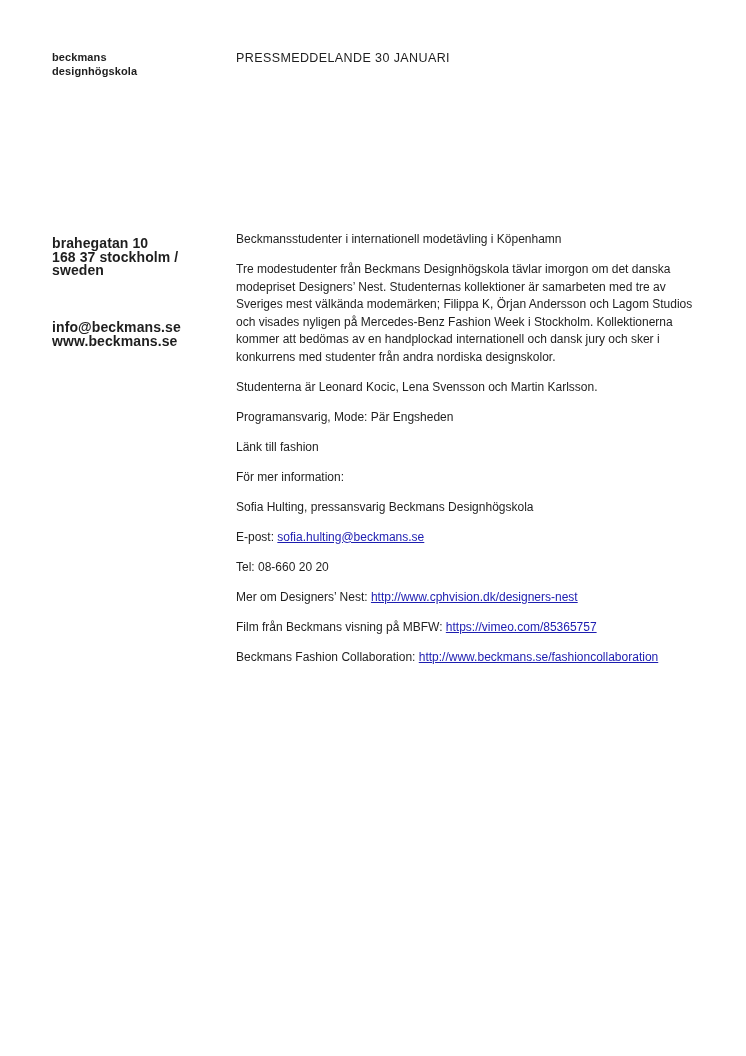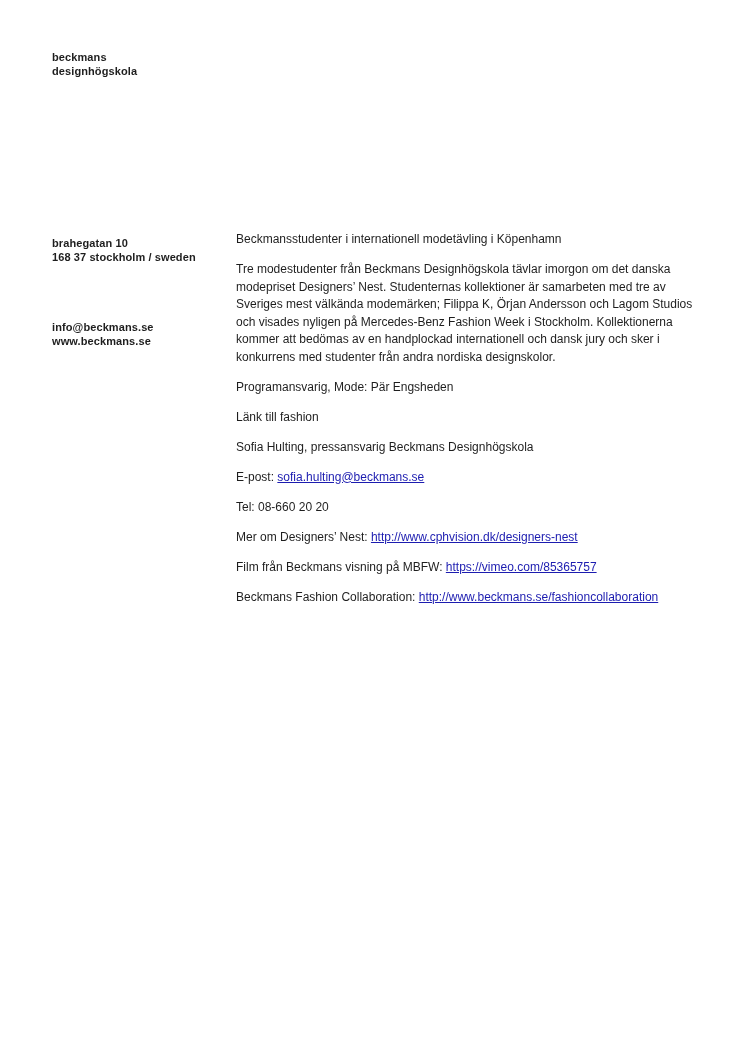--- a/index.html
+++ b/index.html
@@ -33,21 +33,21 @@
     left:236px;
     top:51px;
     font-size:12.5px;
     letter-spacing:0.4px;
     line-height:15px;
   }
   .sidebar-block{
     position:absolute;
     left:52px;
     width:176px;
-    font-size:11px;
+    font-size:14px;
     font-weight:bold;
     line-height:13.5px;
     letter-spacing:0.1px;
   }
   .sb-address{top:237px;}
   .sb-phone{top:279px;}
   .sb-contact{top:321px;}
   .content{
     position:absolute;
     left:236px;
@@ -68,42 +68,45 @@
 </head>
 <body>
 
 <div class="page">
 
   <div class="logo">
     <div>beckmans</div>
     <div>designhögskola</div>
   </div>
 
+  <div class="doc-title">PRESSMEDDELANDE 30 JANUARI</div>
 
   <div class="sidebar-block sb-address">
     <div>brahegatan 10</div>
     <div>168 37 stockholm / sweden</div>
   </div>
 
 
   <div class="sidebar-block sb-contact">
     <div>info@beckmans.se</div>
     <div>www.beckmans.se</div>
   </div>
 
   <div class="content">
     <p>Beckmansstudenter i internationell modetävling i Köpenhamn</p>
 
     <p>Tre modestudenter från Beckmans Designhögskola tävlar imorgon om det danska modepriset Designers’ Nest. Studenternas kollektioner är samarbeten med tre av Sveriges mest välkända modemärken; Filippa K, Örjan Andersson och Lagom Studios och visades nyligen på Mercedes-Benz Fashion Week i Stockholm. Kollektionerna kommer att bedömas av en handplockad internationell och dansk jury och sker i konkurrens med studenter från andra nordiska designskolor.</p>
 
+    <p>Studenterna är Leonard Kocic, Lena Svensson och Martin Karlsson.</p>
 
     <p>Programansvarig, Mode: Pär Engsheden</p>
 
     <p>Länk till fashion</p>
 
+    <p>För mer information:</p>
 
     <p>Sofia Hulting, pressansvarig Beckmans Designhögskola</p>
 
     <p><span>E-post: </span><a href="#">sofia.hulting@beckmans.se</a></p>
 
     <p>Tel: 08-660 20 20</p>
 
     <p><span>Mer om Designers’ Nest: </span><a href="#">http://www.cphvision.dk/designers-nest</a></p>
 
     <p><span>Film från Beckmans visning på MBFW: </span><a href="#">https://vimeo.com/85365757</a></p>

